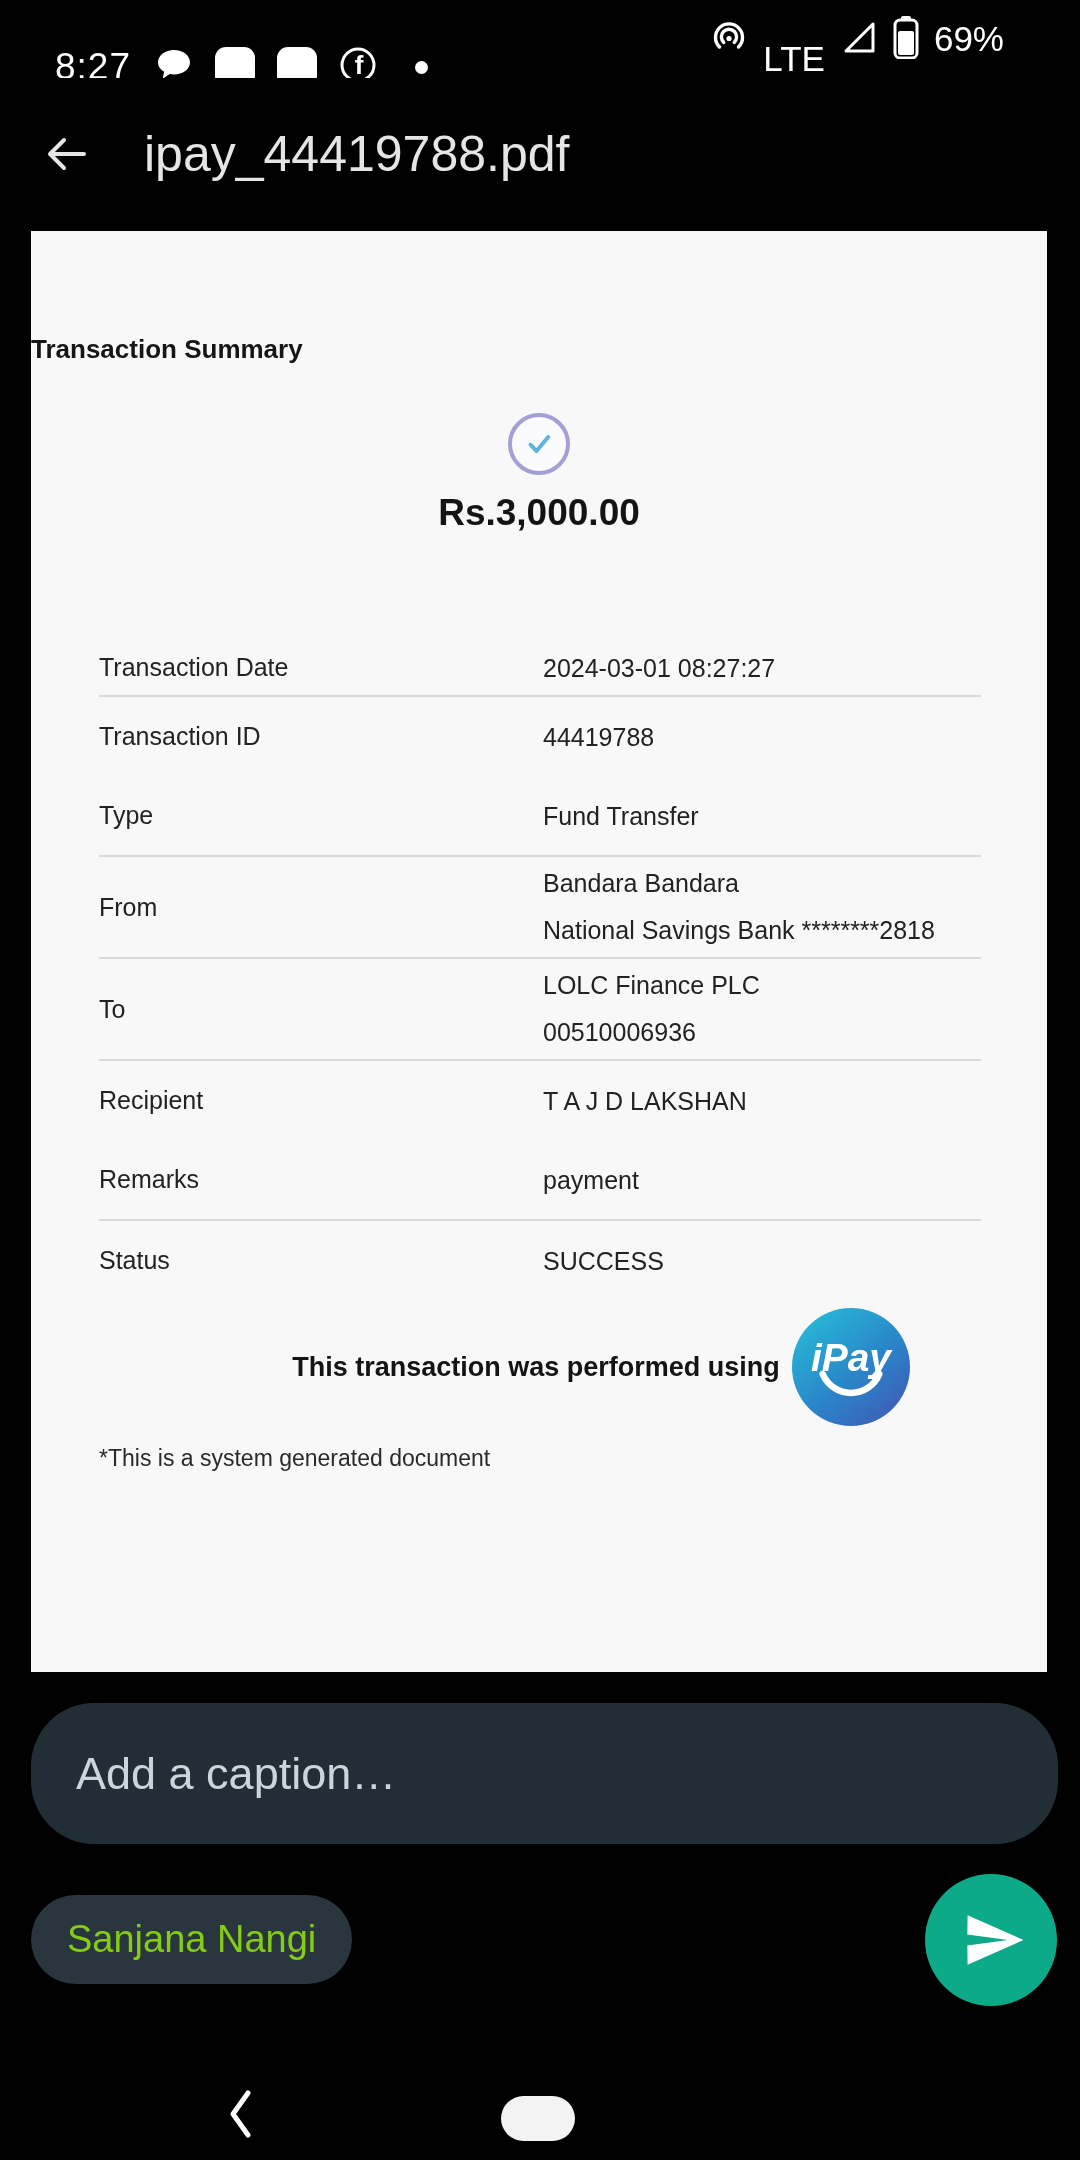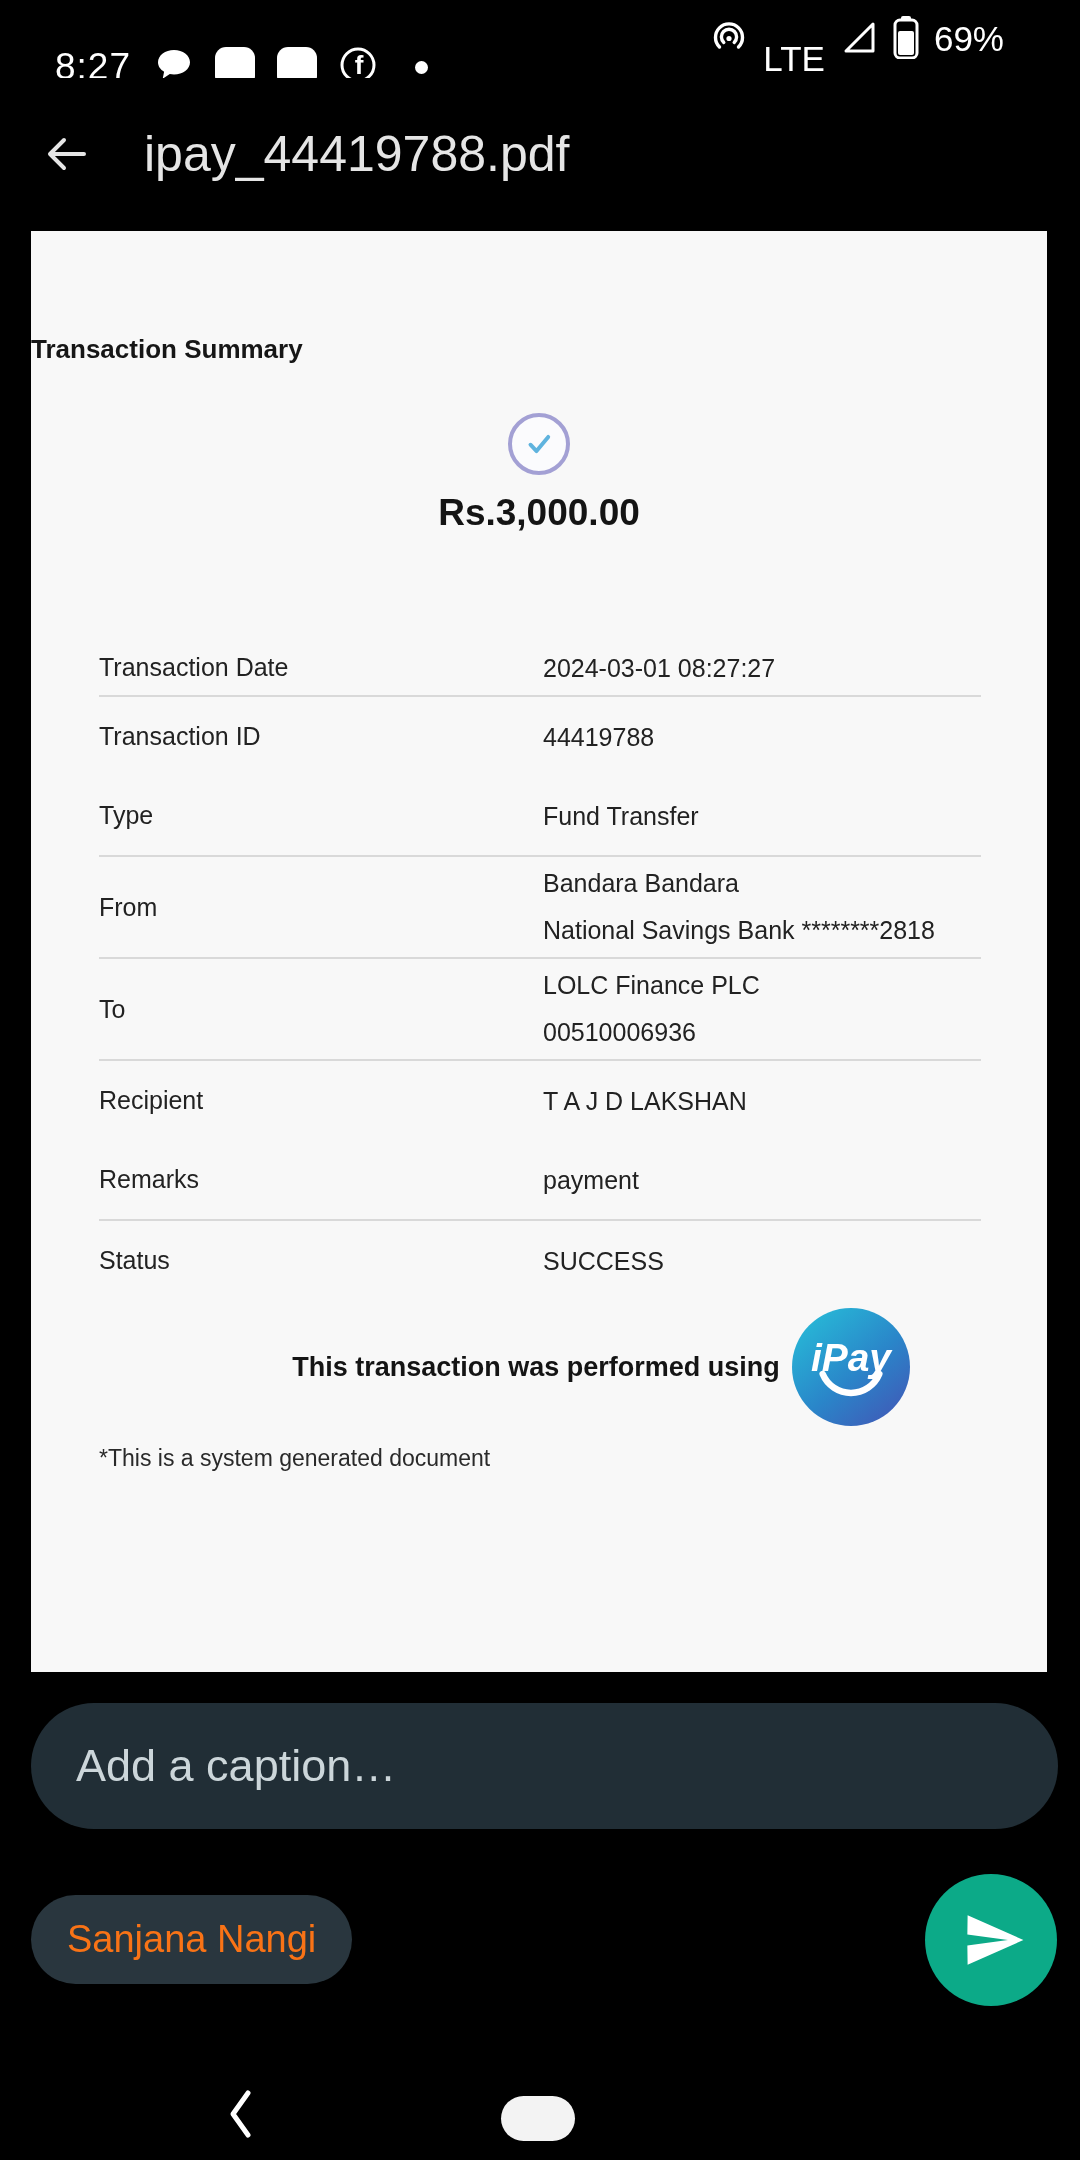--- a/index.html
+++ b/index.html
@@ -46,26 +46,26 @@
   .performed .ptext{font-size:27px;font-weight:bold;color:#141414;}
   .ipay-logo{width:118px;height:118px;border-radius:50%;margin-left:12px;flex:none;
              background:linear-gradient(140deg,#27bdd8 5%,#2a85c9 55%,#4452b4 100%);
              display:flex;align-items:center;justify-content:center;}
   .footnote{margin:18px 66px 0 68px;font-size:23px;color:#2a2a2a;line-height:28px;}
   .info-row{margin:26px 66px 0 68px;display:flex;justify-content:space-between;font-size:23px;
             color:#2a2a2a;line-height:28px;}
   .link{color:#3e3ecf;}
 
   
-  .caption-bar{position:absolute;left:31px;top:1703px;width:1027px;height:126px;border-radius:63px;
+  .caption-bar{position:absolute;left:31px;top:1703px;width:1027px;height:141px;border-radius:63px;
                background:#212e36;display:flex;align-items:center;}
   .caption-text{margin-left:45px;font-size:45px;color:#ccd6da;}
   .chip{position:absolute;left:31px;top:1895px;height:89px;border-radius:45px;background:#29363e;
         display:flex;align-items:center;padding:0 36px;}
-  .chip-text{font-size:38px;color:#f97316;}
+  .chip-text{font-size:38px;color:#84cc16;}
   .send-btn{position:absolute;left:925px;top:1874px;width:132px;height:132px;border-radius:50%;
             background:#0caa88;display:flex;align-items:center;justify-content:center;}
 
   
   .nav-back{position:absolute;left:222px;top:2088px;width:36px;height:52px;display:flex;align-items:center;justify-content:center;}
   .nav-pill{position:absolute;left:501px;top:2096px;width:74px;height:45px;border-radius:23px;background:#f3f3f3;}
 </style>
 </head>
 <body>
 

